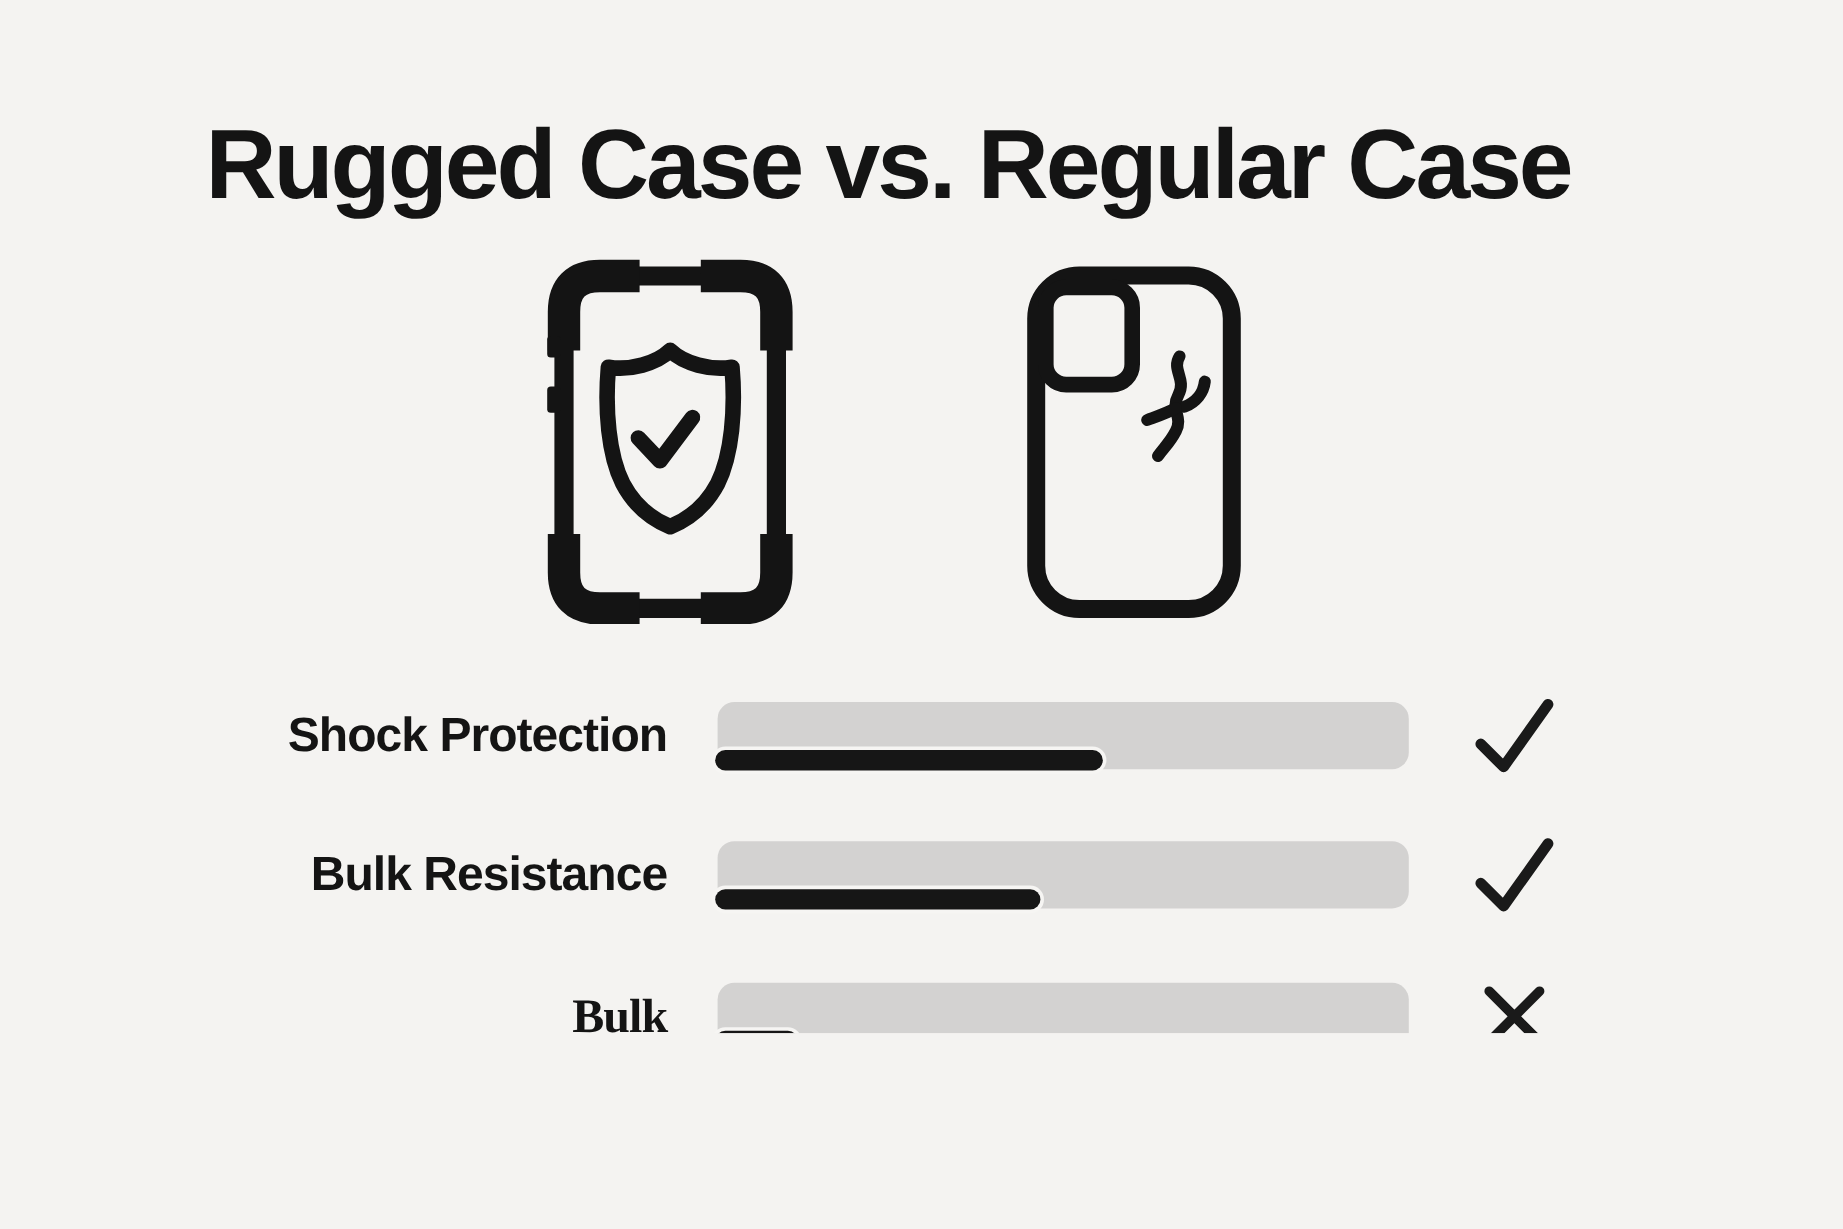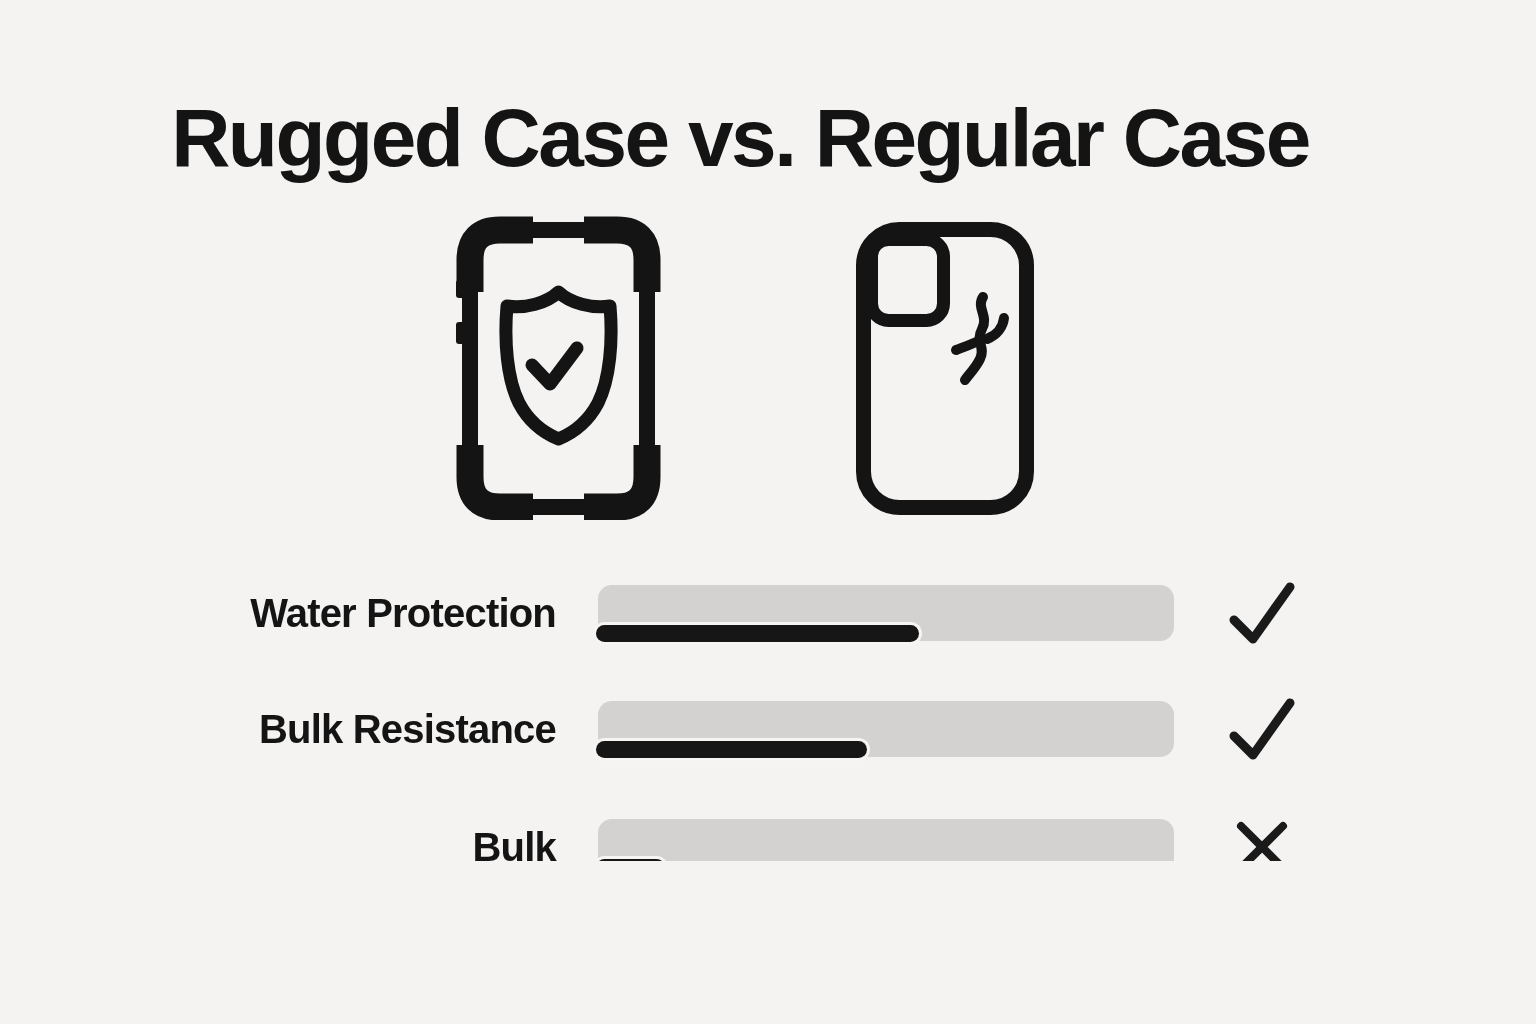--- a/index.html
+++ b/index.html
@@ -93,21 +93,21 @@
 
       <rect x="19.5" y="25.5" width="72" height="81" rx="17" stroke="#141414" stroke-width="13"></rect>
 
       <path d="M 131 83 C 124 94, 137 102, 130 115 C 123 128, 134 133, 128 145 C 123 155, 117 160, 113 166" stroke="#141414" stroke-width="10" stroke-linecap="round"></path>
       <path d="M 152 104 C 151 113, 145 121, 135 125" stroke="#141414" stroke-width="10" stroke-linecap="round"></path>
       <path d="M 104 136 C 112 133, 121 130, 128 126" stroke="#141414" stroke-width="10" stroke-linecap="round"></path>
     </svg>
   </div>
 
   <div class="row" style="top:585px;">
-    <div class="row-label">Water Protection</div>
+    <div class="row-label">Shock Protection</div>
     <div class="bar-track">
       <div class="bar-fill" style="width: 56%;"></div>
     </div>
     <div class="mark-slot">
       <svg width="66" height="64" viewBox="0 0 66 64" fill="none" style="display: block;">
         <path d="M 5 39 L 24 58 L 61 6" stroke="#1a1a1a" stroke-width="9" stroke-linecap="round" stroke-linejoin="round"></path>
       </svg>
 
     </div>
   </div>
@@ -118,21 +118,21 @@
       <div class="bar-fill" style="width: 47%;"></div>
     </div>
     <div class="mark-slot">
       <svg width="66" height="64" viewBox="0 0 66 64" fill="none" style="display: block;">
         <path d="M 5 39 L 24 58 L 61 6" stroke="#1a1a1a" stroke-width="9" stroke-linecap="round" stroke-linejoin="round"></path>
       </svg>
 
     </div>
   </div>
 
-  <div class="row" style="top:819px;">
+  <div class="row" style="top:819px;font-family:Liberation Serif, serif;">
     <div class="row-label">Bulk</div>
     <div class="bar-track">
       <div class="bar-fill" style="width: 12%;"></div>
     </div>
     <div class="mark-slot">
 
       <svg width="52" height="52" viewBox="0 0 52 52" fill="none" style="display: block;">
         <path d="M 5 5 L 47 47 M 47 5 L 5 47" stroke="#1a1a1a" stroke-width="8" stroke-linecap="round"></path>
       </svg>
     </div>

